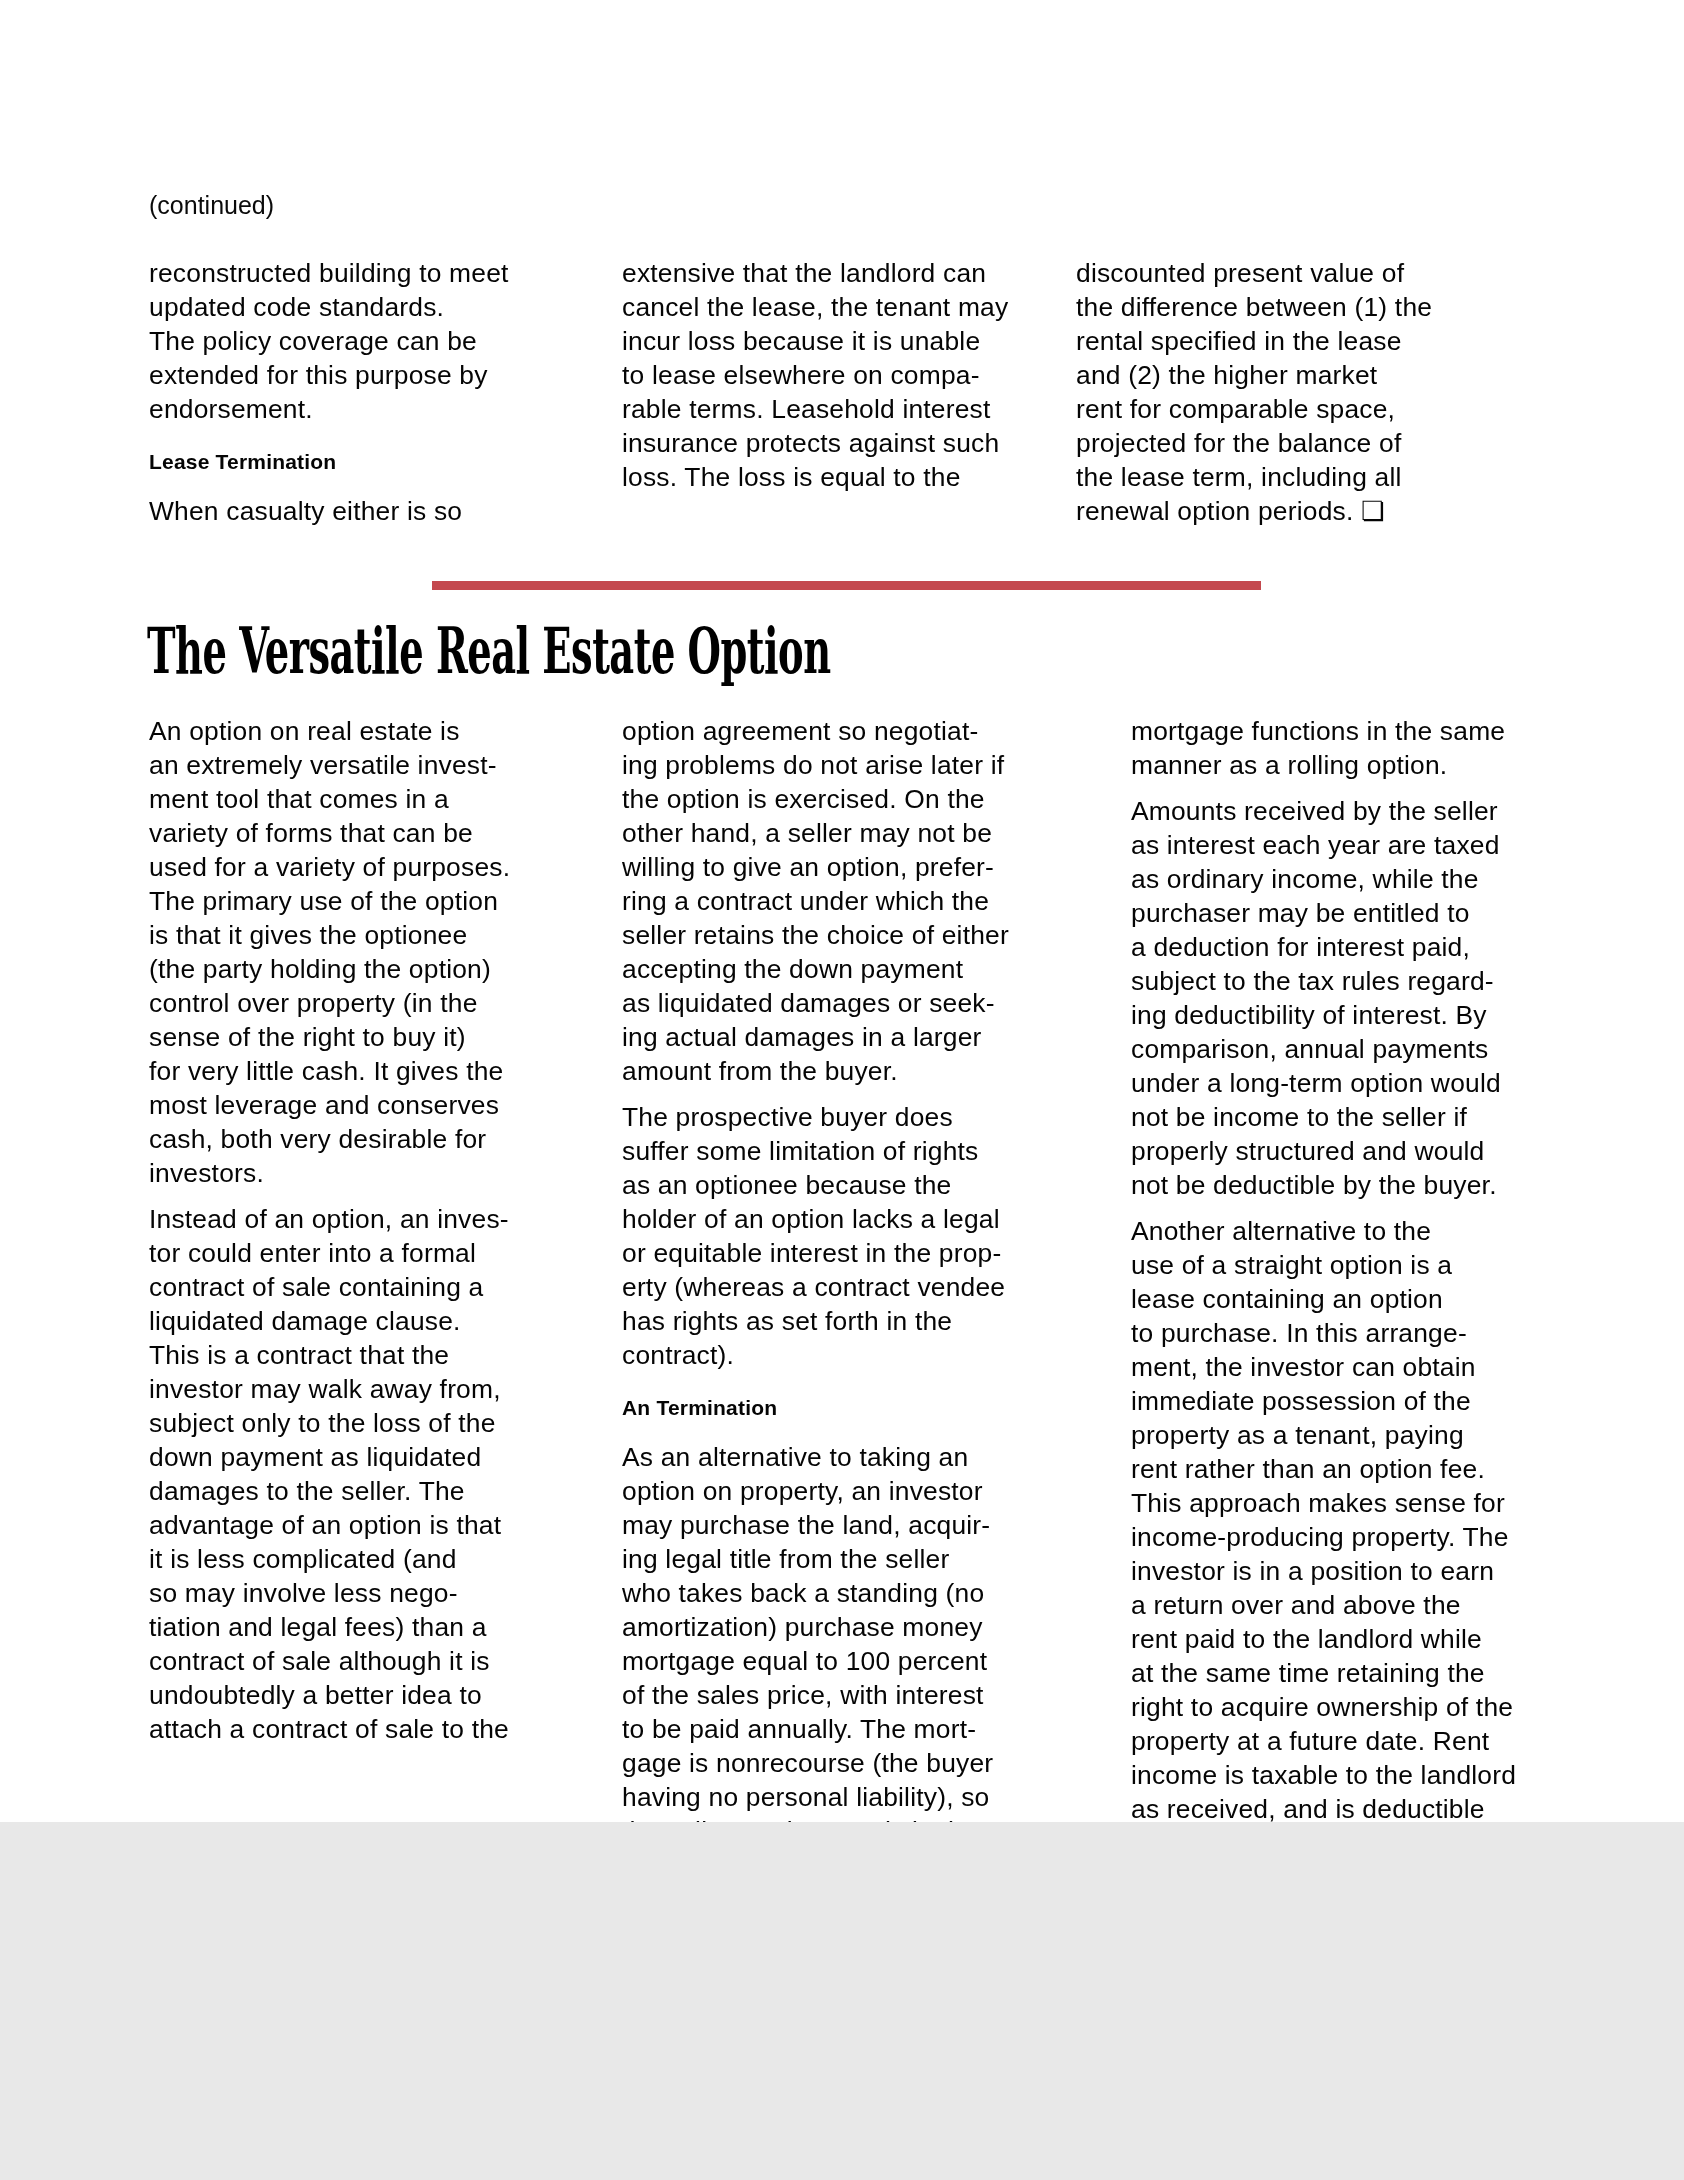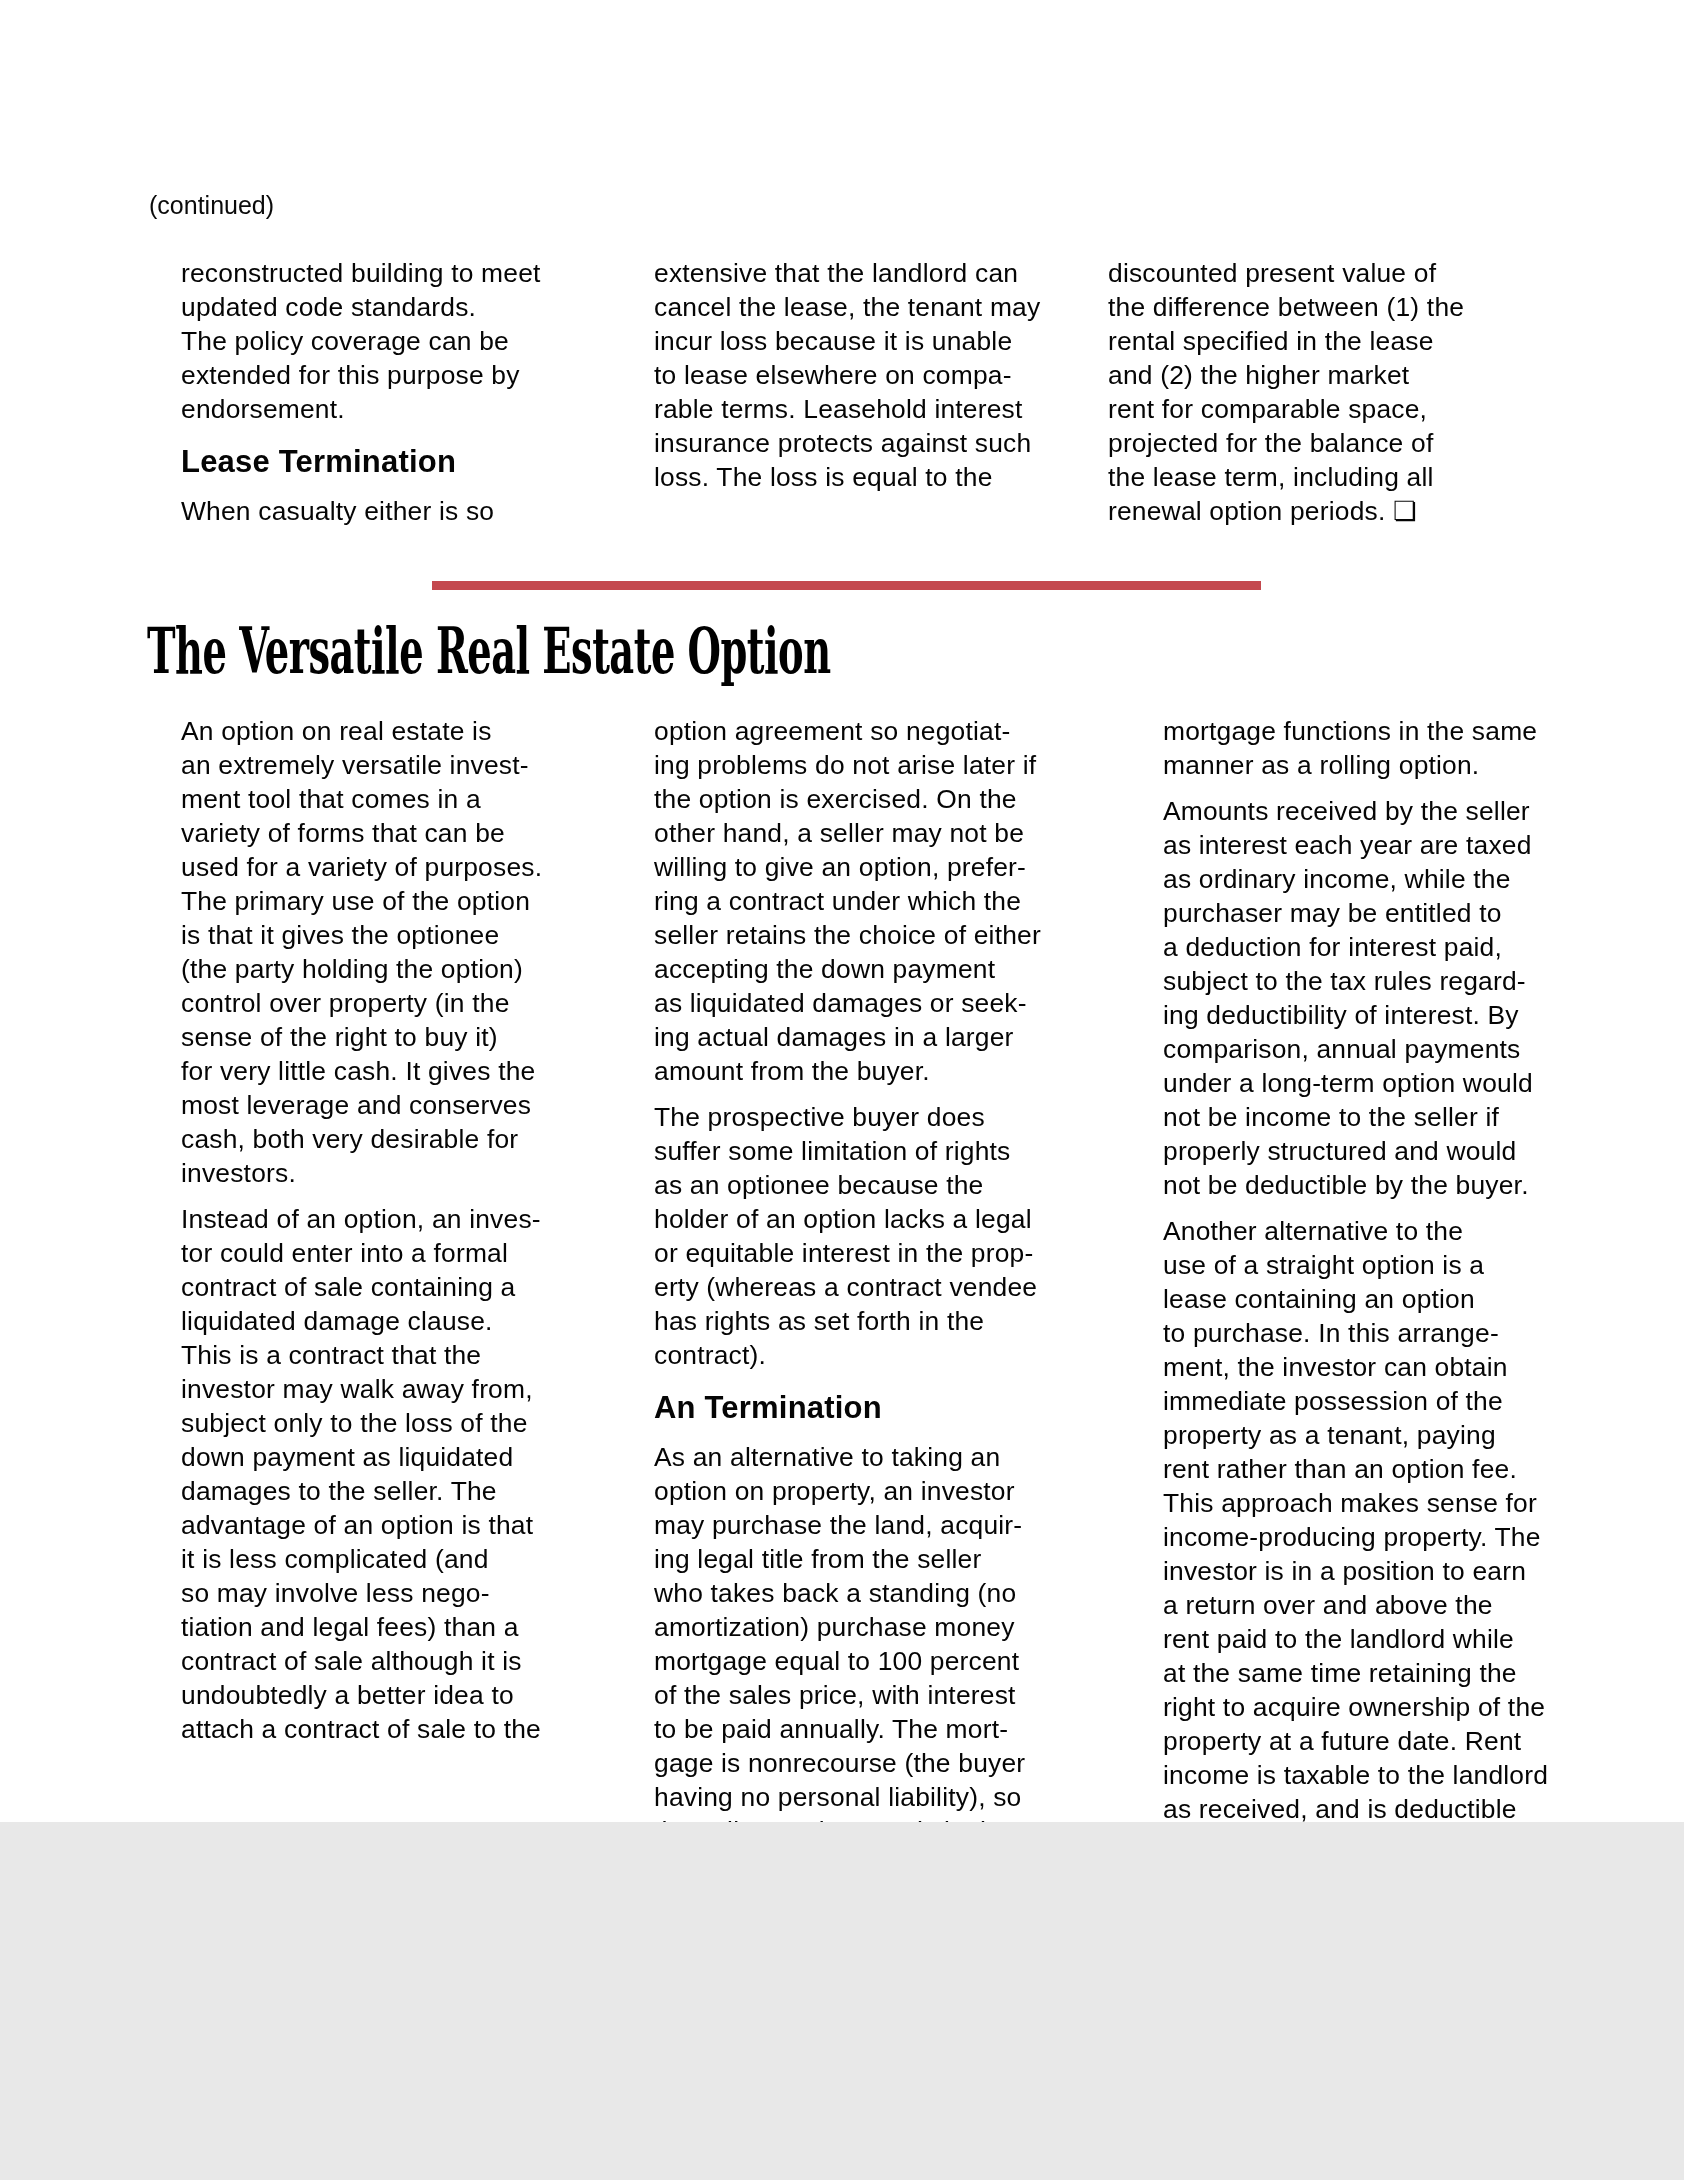--- a/index.html
+++ b/index.html
@@ -17,36 +17,35 @@
     left: 149px;
     top: 191px;
     font-size: 25px;
     line-height: 29px;
     color: #0a0a0a;
     white-space: pre;
   }
   .col {
     position: absolute;
     width: 503px;
-    margin-left: 32px;
   }
   .col.top { top: 256px; }
   .col.main { top: 714px; }
   .para {
     margin: 0;
     font-size: 26.4px;
     line-height: 34px;
     letter-spacing: 0.2px;
     white-space: pre;
     color: #050505;
   }
   .para + .para { margin-top: 12px; }
   .subhead {
     margin: 17px 0 13.6px 0;
-    font-size: 31px;
+    font-size: 21px;
     line-height: 37px;
     font-weight: bold;
     letter-spacing: 0.2px;
     white-space: pre;
     color: #050505;
   }
   .rule {
     position: absolute;
     left: 432px;
     top: 581px;

